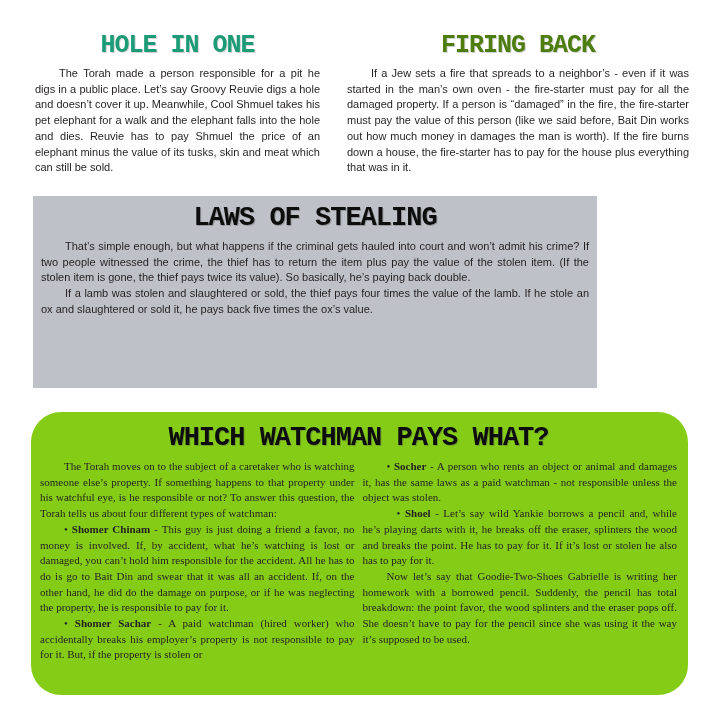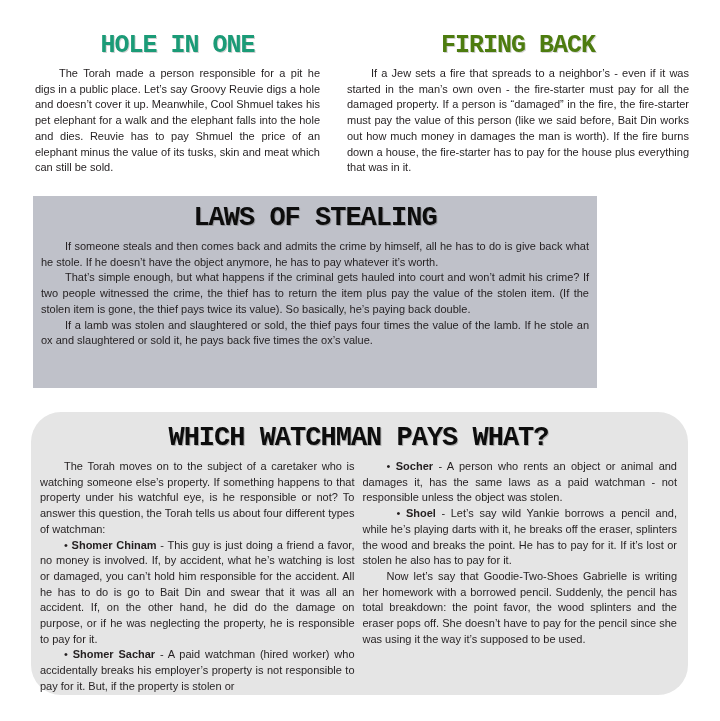--- a/index.html
+++ b/index.html
@@ -50,21 +50,21 @@
     left: 33px; top: 196px;
     width: 564px; height: 192px;
     padding: 3px 8px;
   }
   .blue-panel {
     left: 31px; top: 412px;
     width: 657px; height: 283px;
     border-radius: 30px;
     padding: 7px 11px;
   }
-  .two-col { display: flex; gap: 8px; }
+  .two-col { display: flex; gap: 8px; font-family: Liberation Serif, serif; }
   .two-col .col { flex: 1; min-width: 0; }
 </style>
 </head>
 <body>
 
 <main>
 
   <section class="article article-left">
     <h1 class="headline headline-top" style="color: rgb(27, 155, 119);">HOLE IN ONE</h1>
     <div class="body-copy">
@@ -75,27 +75,26 @@
   <section class="article article-right">
     <h1 class="headline headline-top" style="color: #4d7c0f;">FIRING BACK</h1>
     <div class="body-copy">
         <p class="ind"><span>If a Jew sets a fire that spreads to a neighbor’s - even if it was started in the man’s own oven - the fire-starter must pay for all the damaged property. If a person is “damaged” in the fire, the fire-starter must pay the value of this person (like we said before, Bait Din works out how much money in damages the man is worth). If the fire burns down a house, the fire-starter has to pay for the house plus everything that was in it.</span></p>
       </div>
   </section>
 
   <section class="panel gray-panel" style="background: rgb(191, 193, 201);">
     <h1 class="headline panel-headline">LAWS OF STEALING</h1>
     <div class="body-copy">
-        <p class="ind"><span>If someone steals and then comes back and admits the crime by himself, all he has to do is give back what he stole. If he doesn’t have the object anymore, he has to pay whatever it’s worth.</span></p>
         <p class="ind"><span>That’s simple enough, but what happens if the criminal gets hauled into court and won’t admit his crime? If two people witnessed the crime, the thief has to return the item plus pay the value of the stolen item. (If the stolen item is gone, the thief pays twice its value). So basically, he’s paying back double.</span></p>
         <p class="ind"><span>If a lamb was stolen and slaughtered or sold, the thief pays four times the value of the lamb. If he stole an ox and slaughtered or sold it, he pays back five times the ox’s value.</span></p>
       </div>
   </section>
 
-  <section class="panel blue-panel" style="background: #e5e5e5; padding-left: 9px;">
+  <section class="panel blue-panel" style="background: #84cc16; padding-left: 9px;">
     <h1 class="headline panel-headline">WHICH WATCHMAN PAYS WHAT?</h1>
     <div class="two-col">
       <div class="col body-copy">
           <p class="ind"><span>The Torah moves on to the subject of a caretaker who is watching someone else’s property. If something happens to that property under his watchful eye, is he responsible or not? To answer this question, the Torah tells us about four different types of watchman:</span></p>
           <p class="ind"><span>• </span><span class="b">Shomer Chinam</span><span> - This guy is just doing a friend a favor, no money is involved. If, by accident, what he’s watching is lost or damaged, you can’t hold him responsible for the accident. All he has to do is go to Bait Din and swear that it was all an accident. If, on the other hand, he did do the damage on purpose, or if he was neglecting the property, he is responsible to pay for it.</span></p>
           <p class="ind"><span>• </span><span class="b">Shomer Sachar</span><span> - A paid watchman (hired worker) who accidentally breaks his employer’s property is not responsible to pay for it. But, if the property is stolen or</span></p>
         </div>
       <div class="col body-copy">
           <p class="ind"><span>• </span><span class="b">Socher</span><span> - A person who rents an object or animal and damages it, has the same laws as a paid watchman - not responsible unless the object was stolen.</span></p>
           <p class=" ind2"><span>• </span><span class="b">Shoel</span><span> - Let’s say wild Yankie borrows a pencil and, while he’s playing darts with it, he breaks off the eraser, splinters the wood and breaks the point. He has to pay for it. If it’s lost or stolen he also has to pay for it.</span></p>

